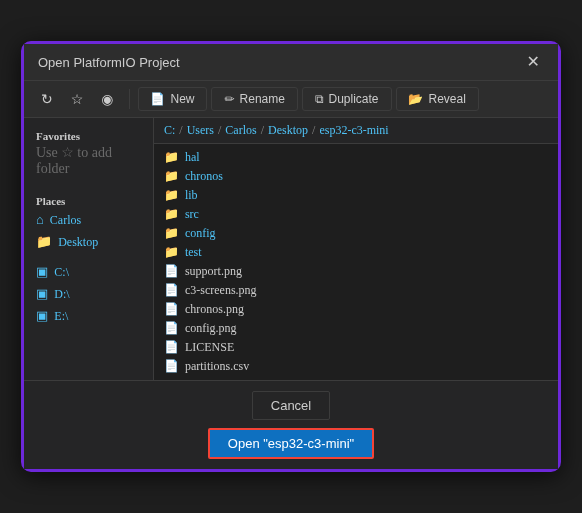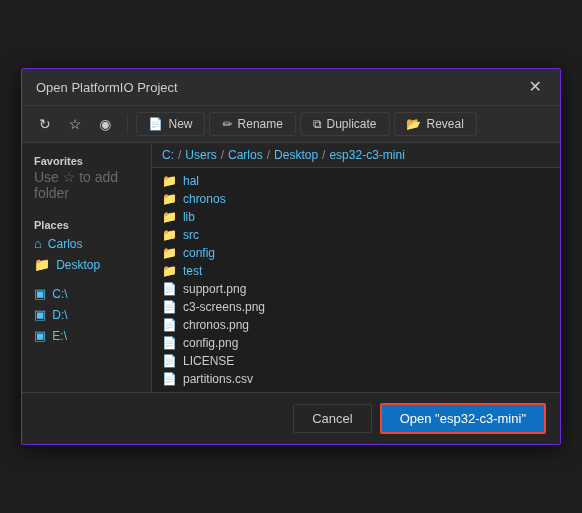--- a/index.html
+++ b/index.html
@@ -9,23 +9,23 @@
       font-size: 13px;
       color: #cccccc;
       display: flex;
       align-items: center;
       justify-content: center;
       width: 582px;
       height: 513px;
     }
     .dialog {
       background: #252526;
-      border: 1px solid #6d28d9;
+      border: 3px solid #6d28d9;
       width: 540px;
-      border-radius: 2px;
+      border-radius: 10px;
       display: flex;
       flex-direction: column;
       box-shadow: 0 4px 24px rgba(0,0,0,0.7);
     }
     .title-bar {
       display: flex;
       align-items: center;
       justify-content: space-between;
       padding: 10px 14px 10px 14px;
       background: #2d2d2d;
@@ -79,20 +79,21 @@
       font-size: 12px;
       display: flex;
       align-items: center;
       gap: 5px;
     }
     .tb-btn-icon { font-size: 12px; }
     .content {
       display: flex;
       flex: 1;
       min-height: 0;
+      font-family: Liberation Serif, serif;
     }
     .sidebar {
       width: 130px;
       background: #252526;
       border-right: 1px solid #3c3c3c;
       padding: 8px 0;
       overflow-y: auto;
     }
     .sidebar-section-title {
       font-size: 11px;
@@ -152,20 +153,21 @@
     .file-item.regular { color: #cccccc; }
     .file-icon { font-size: 12px; color: #888; }
     .footer {
       display: flex;
       justify-content: flex-end;
       align-items: center;
       padding: 10px 14px;
       gap: 8px;
       background: #252526;
       border-top: 1px solid #3c3c3c;
+      flex-direction: column;
     }
     .cancel-btn {
       background: none;
       border: 1px solid #3c3c3c;
       color: #cccccc;
       padding: 6px 18px;
       cursor: pointer;
       border-radius: 2px;
       font-size: 13px;
     }

